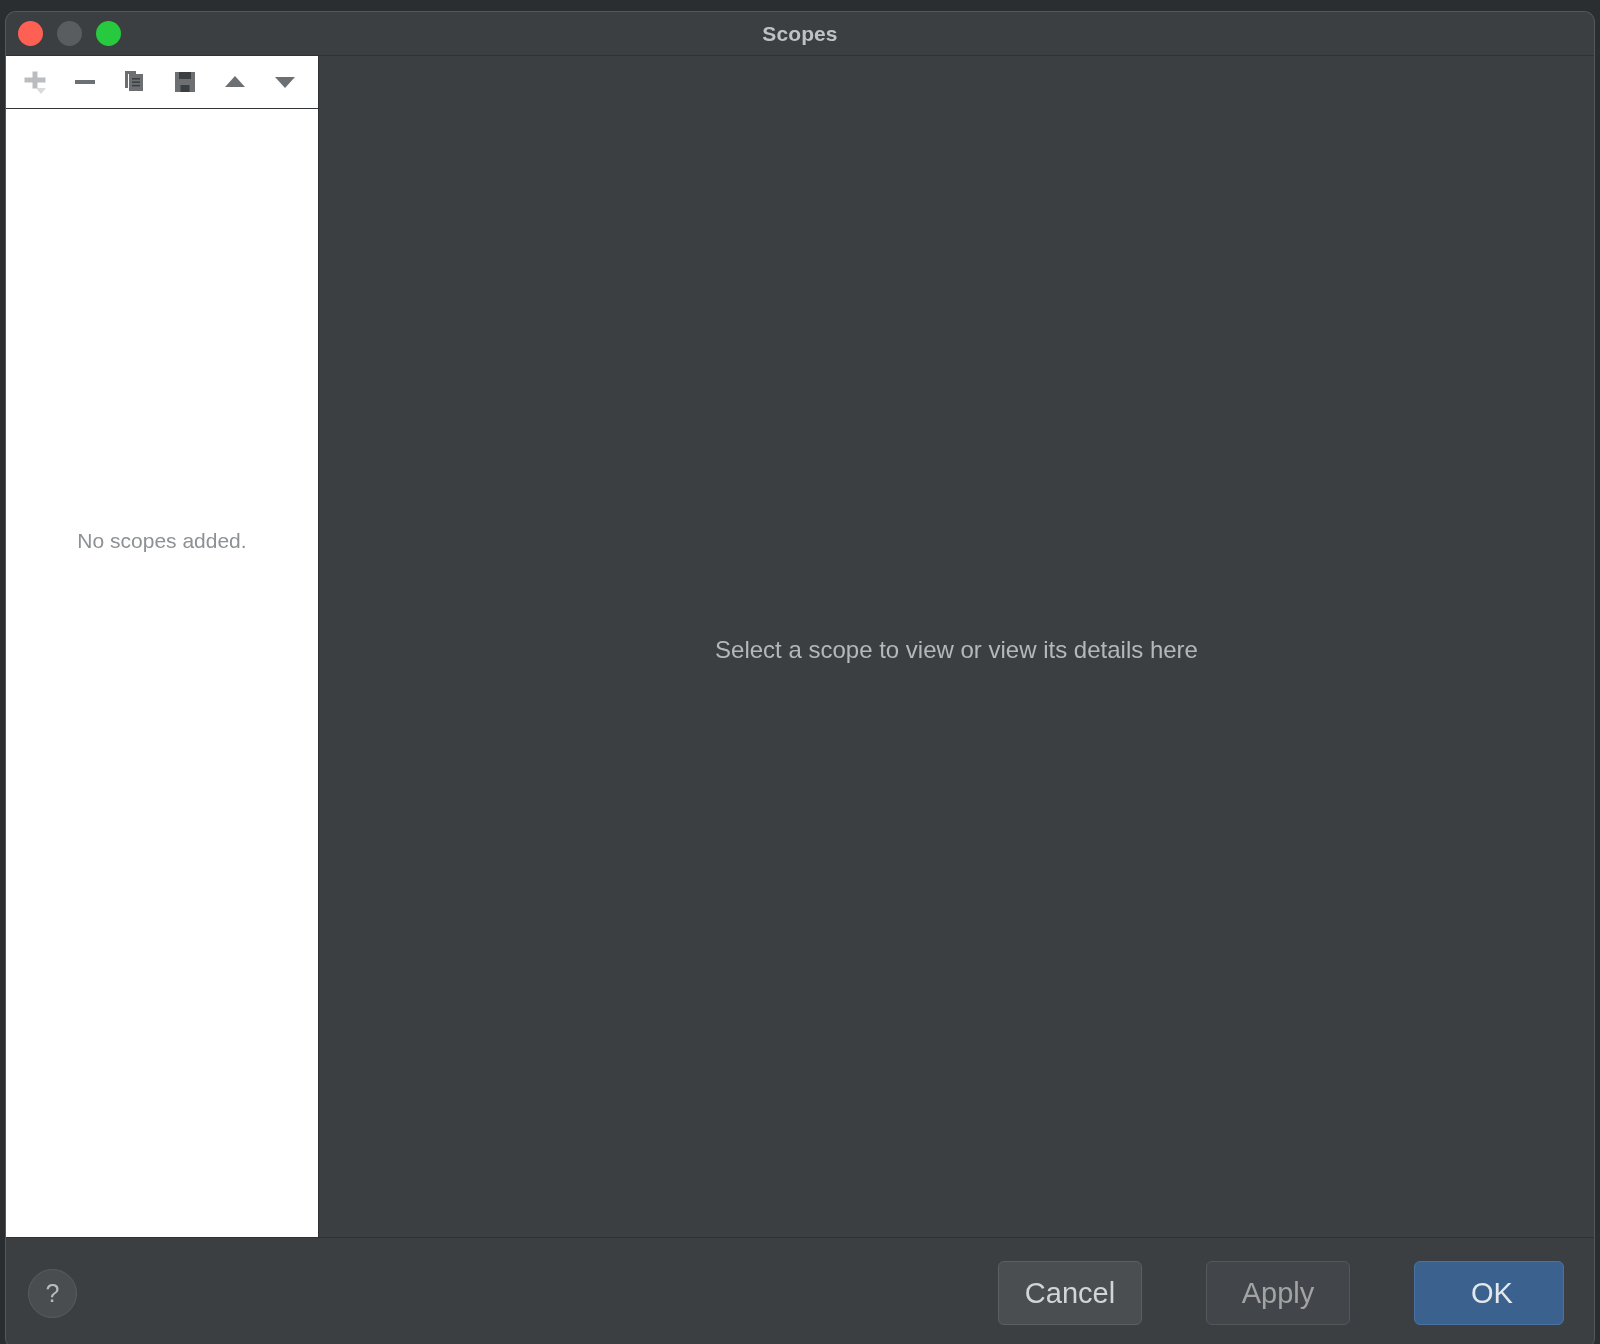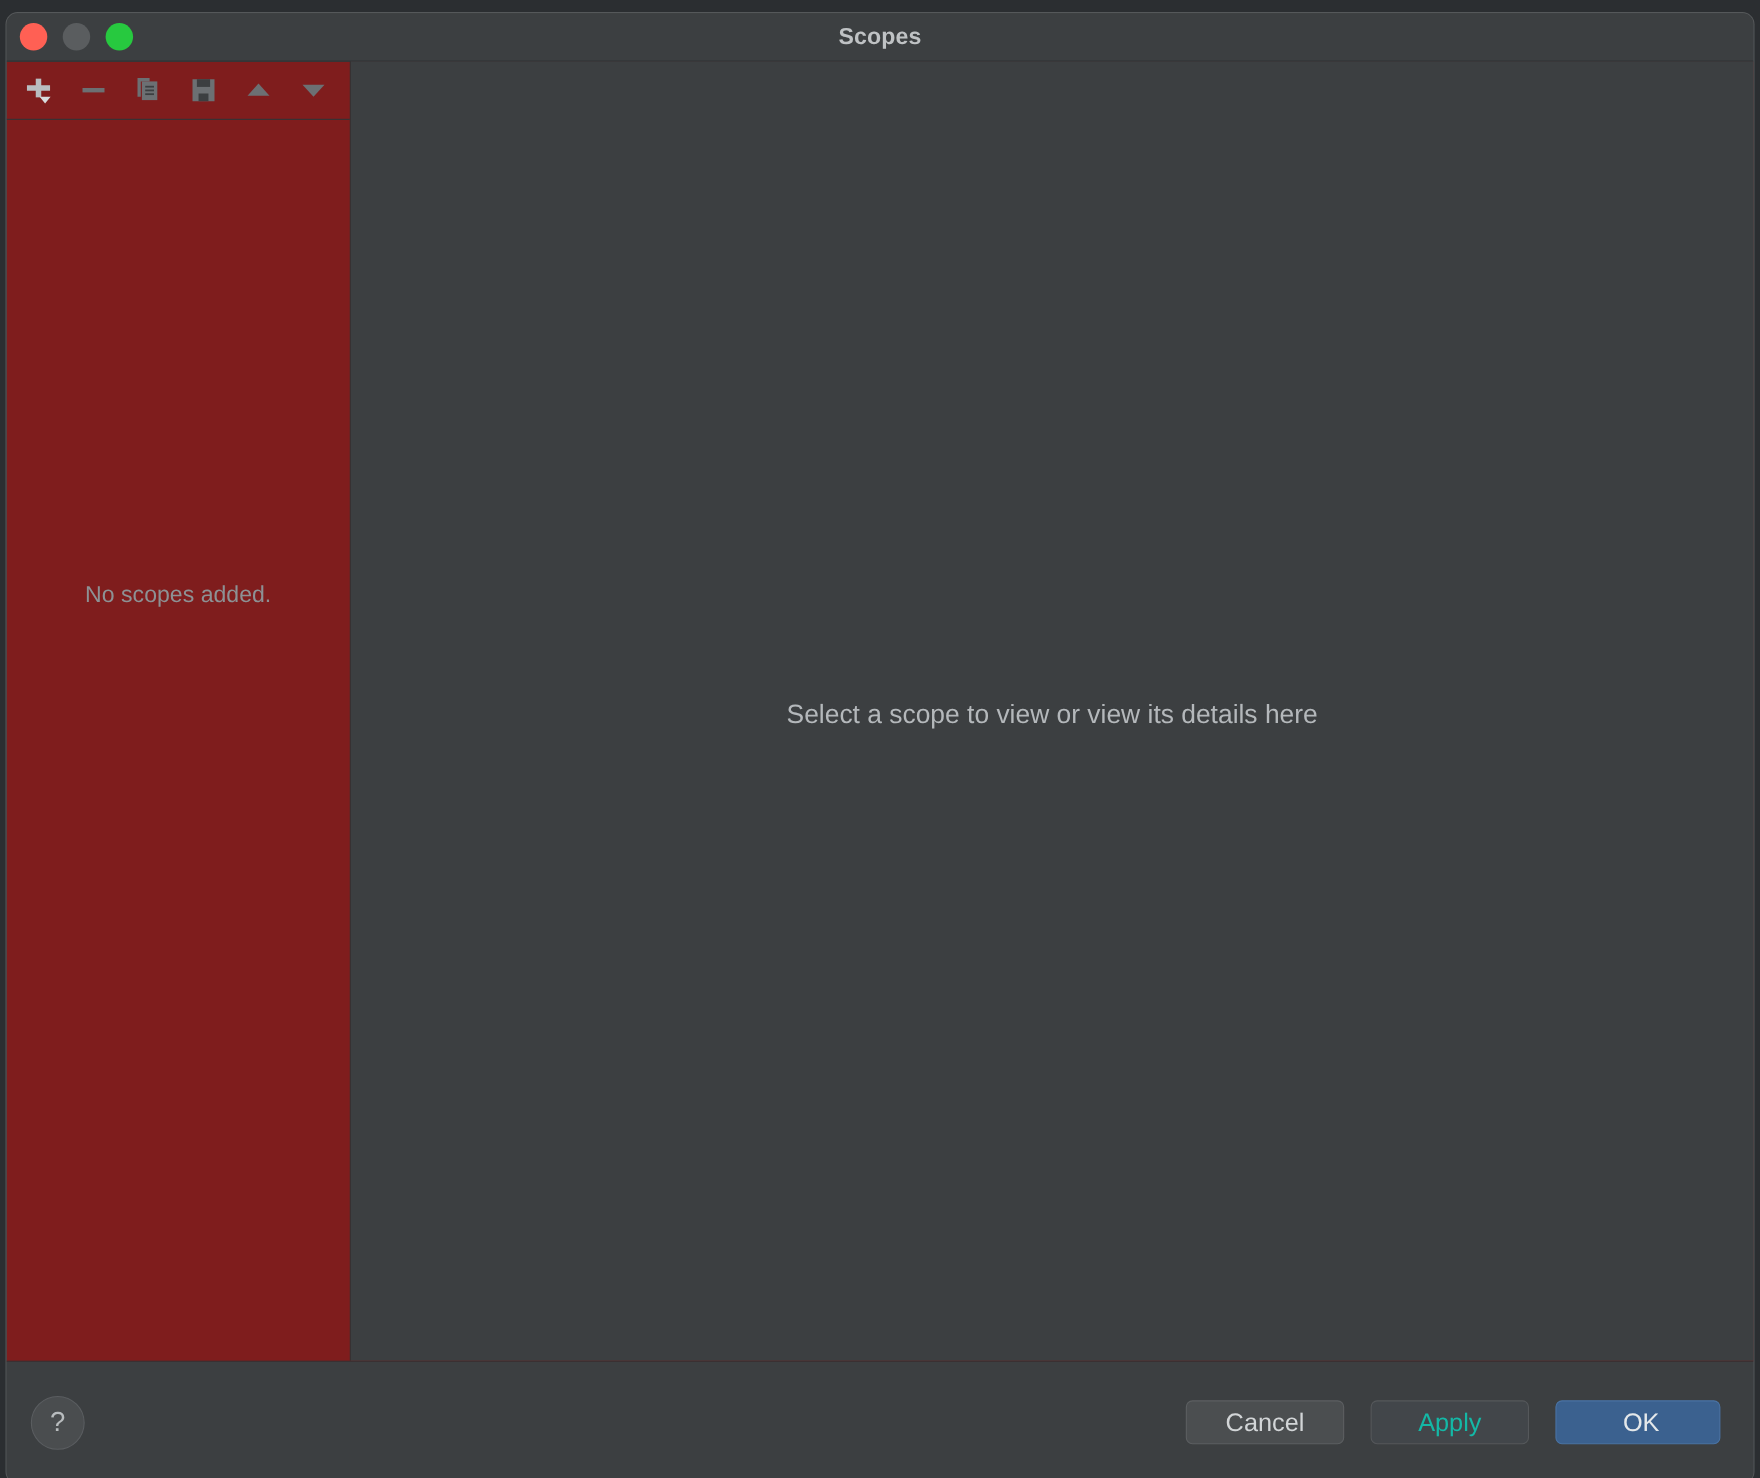--- a/index.html
+++ b/index.html
@@ -64,21 +64,21 @@
     color: #bfc2c4;
     letter-spacing: 0.1px;
     user-select: none;
   }
 
   
   .body {
     flex: 1 1 auto;
     display: flex;
     min-height: 0;
-    background: #7f1d1d;
+    background: #ffffff;
     border-bottom: 1px solid #2f3234;
   }
 
   .sidebar {
     width: 312px;
     flex: 0 0 312px;
     display: flex;
     flex-direction: column;
     border-right: 1px solid #303335;
     position: relative;
@@ -164,39 +164,40 @@
   .footer-spacer { flex: 1 1 auto; }
 
   .btn-row {
     display: flex;
     align-items: center;
     gap: 24px;
   }
 
   .dlg-btn {
     min-width: 144px;
-    height: 40px;
+    height: 64px;
     border-radius: 6px;
-    font-size: 23px;
+    font-size: 29px;
     display: flex;
     align-items: center;
     justify-content: center;
     padding: 0 22px;
     box-sizing: border-box;
     user-select: none;
+    margin-left: 40px;
   }
   .btn-cancel {
     background: #4b4e50;
     border: 1px solid #5c5f61;
     color: #d2d5d7;
   }
   .btn-apply {
     background: #42464a;
     border: 1px solid #55585b;
-    color: #14b8a6;
+    color: #a3a3a3;
   }
   .btn-ok {
     background: #3b618f;
     border: 1px solid #4a73a4;
     color: #e4e8ea;
     min-width: 150px;
     padding-left: 28px;
   }
 </style>
 </head>

